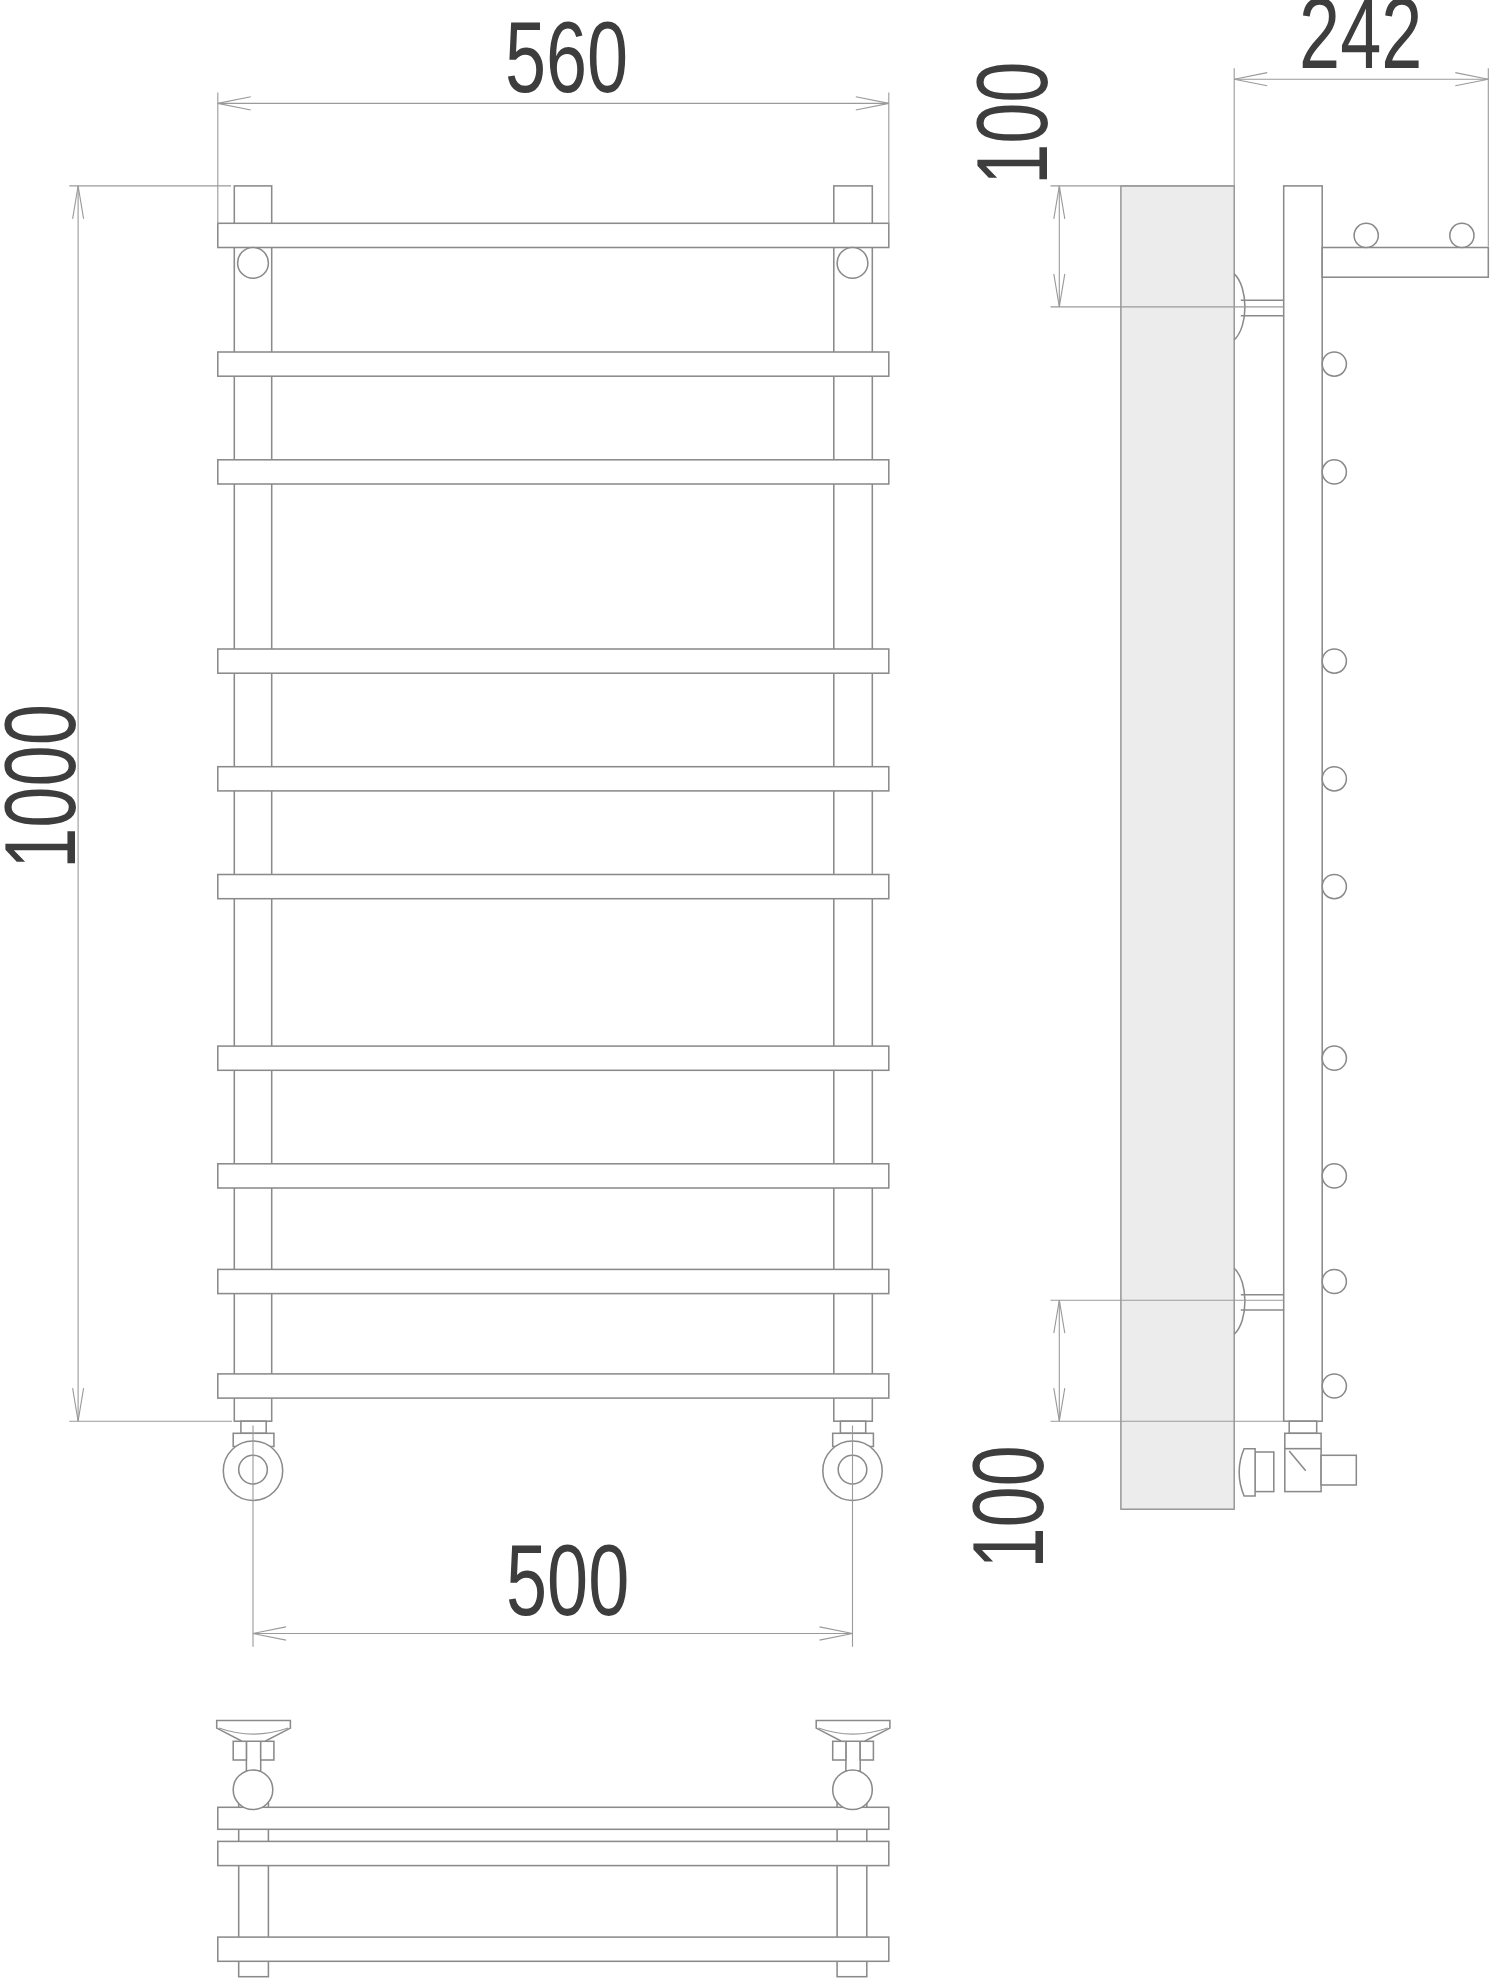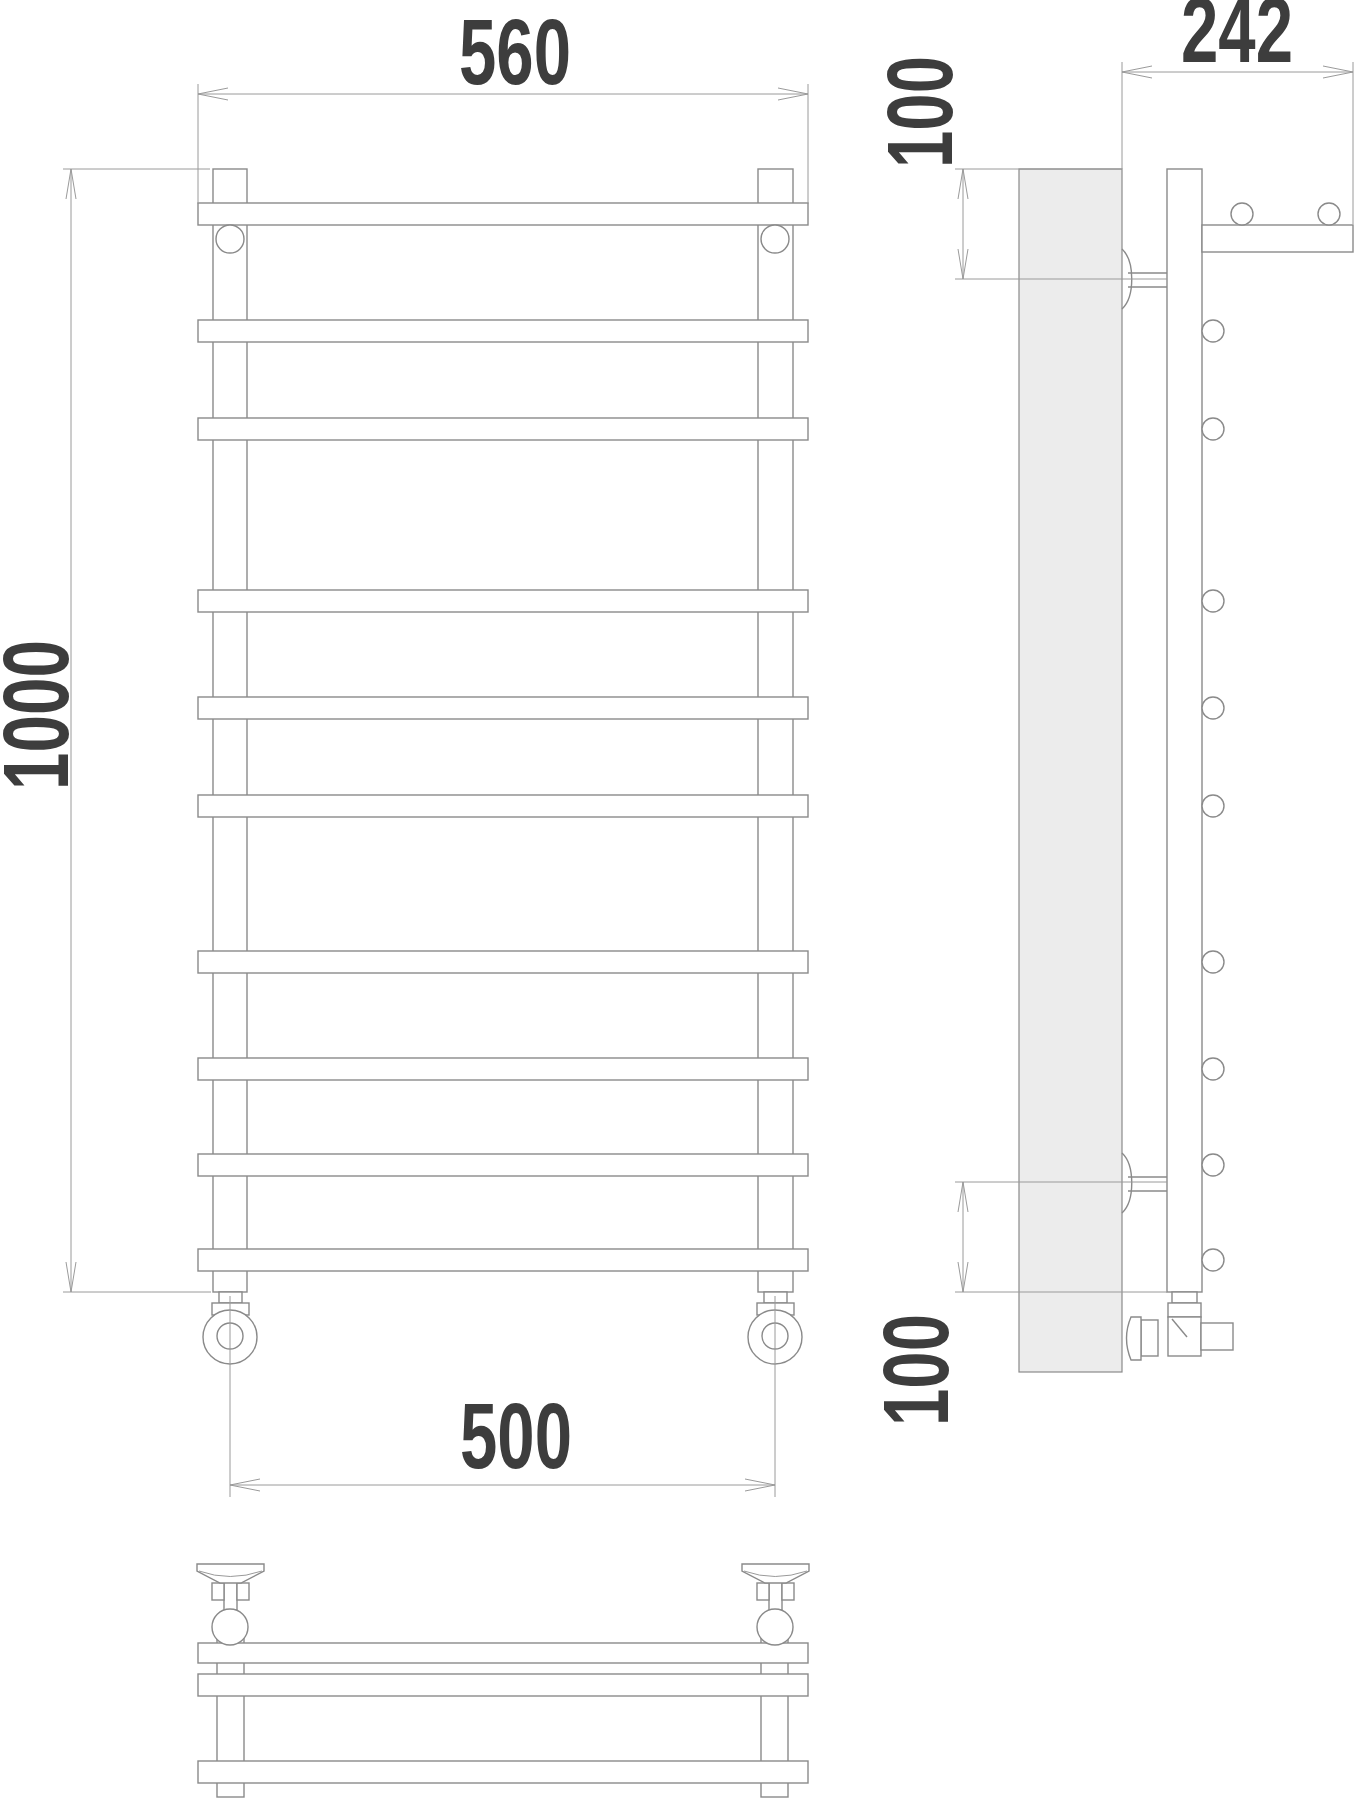--- a/index.html
+++ b/index.html
@@ -1,16 +1,16 @@
 <!DOCTYPE html>
 <html style="--line-color: #8a8a8a; --dim-color: #9a9a9a; --text-color: #3d3d3d; --wall-fill: #ececec; --shape-fill: #ffffff;"><head>
 <meta charset="utf-8">
 <style>
   html,body{margin:0;padding:0;background:#ffffff;}
-  .canvas{position:relative;width:1358px;height:1800px;background:#ffffff;overflow:hidden;font-weight:bold;}
+  .canvas{position:relative;width:1358px;height:1800px;background:#ffffff;overflow:hidden;}
   svg{display:block;}
   .shape{fill:var(--shape-fill);stroke:var(--line-color);stroke-width:1.4;}
   .wall{fill:var(--wall-fill);stroke:var(--line-color);stroke-width:1.2;}
   .ln{fill:none;stroke:var(--line-color);stroke-width:1.4;}
   .thin{fill:none;stroke:var(--dim-color);stroke-width:1;}
   .dimtxt{font-family:"Liberation Sans",sans-serif;font-size:92px;fill:var(--text-color);}
 </style>
 </head>
 <body>
 

